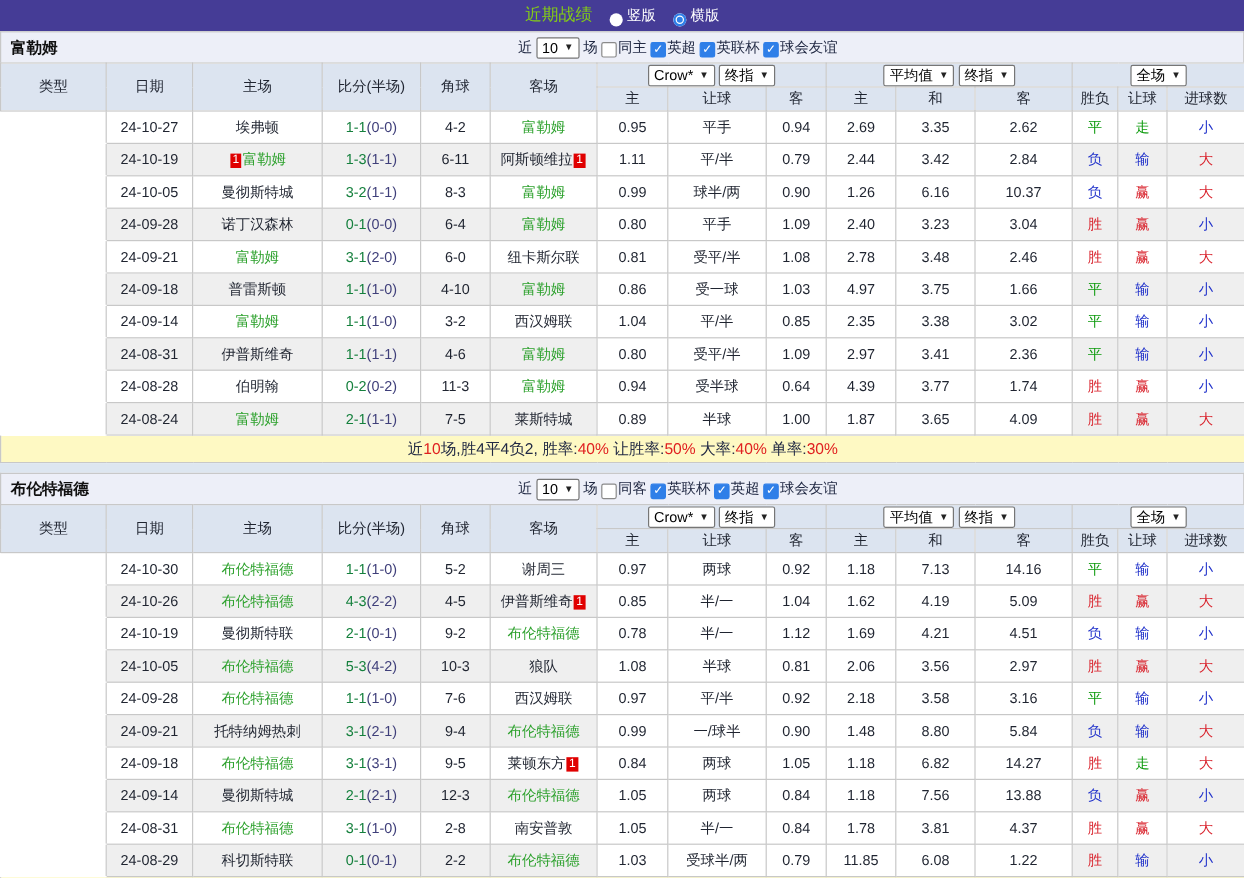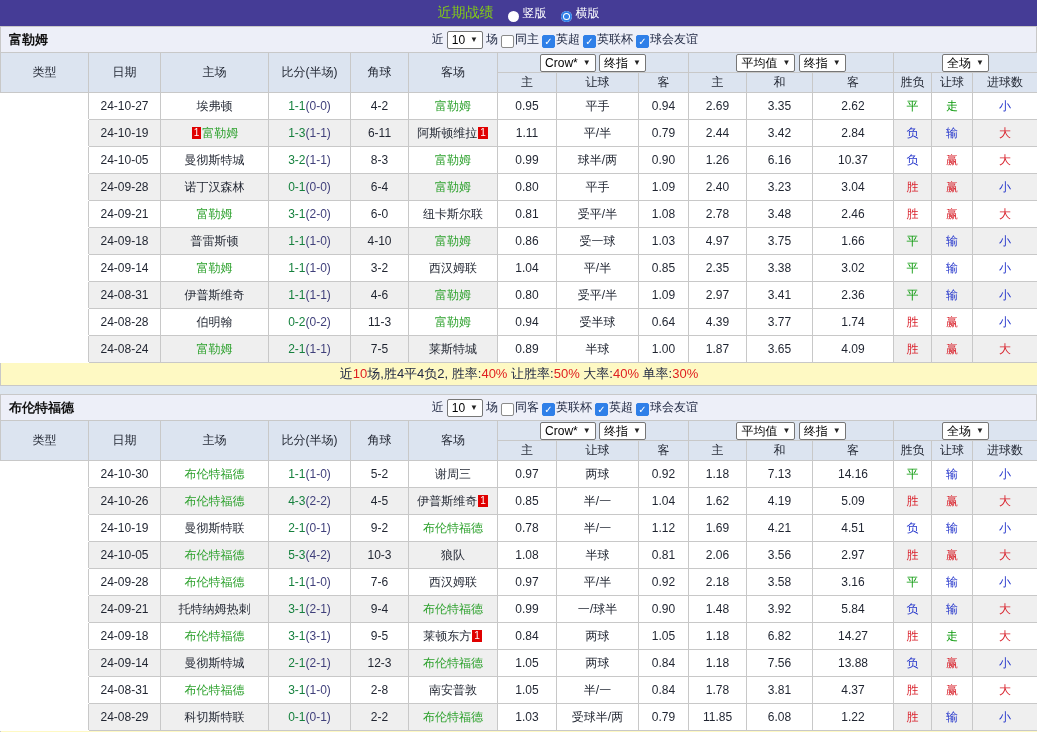--- a/index.html
+++ b/index.html
@@ -511,21 +511,21 @@
         <td class="league lg-red">英超</td>
         <td class="plain">24-09-21</td>
         <td class="plain"><span class="tname">托特纳姆热刺</span></td>
         <td class="plain"><span class="sc">3-1</span><span class="half">(2-1)</span></td>
         <td class="plain">9-4</td>
         <td class="plain"><span class="tname focus">布伦特福德</span></td>
         <td class="cream">0.99</td>
         <td class="cream">一/球半</td>
         <td class="cream">0.90</td>
         <td class="avgc">1.48</td>
-        <td class="avgc">3.92</td>
+        <td class="avgc">8.80</td>
         <td class="avgc">5.84</td>
         <td class="plain o-blue">负</td>
         <td class="plain o-blue">输</td>
         <td class="plain o-red">大</td>
       </tr>
       <tr>
         <td class="league lg-gray">英联杯</td>
         <td class="plain">24-09-18</td>
         <td class="plain"><span class="tname focus">布伦特福德</span></td>
         <td class="plain"><span class="sc">3-1</span><span class="half">(3-1)</span></td>

